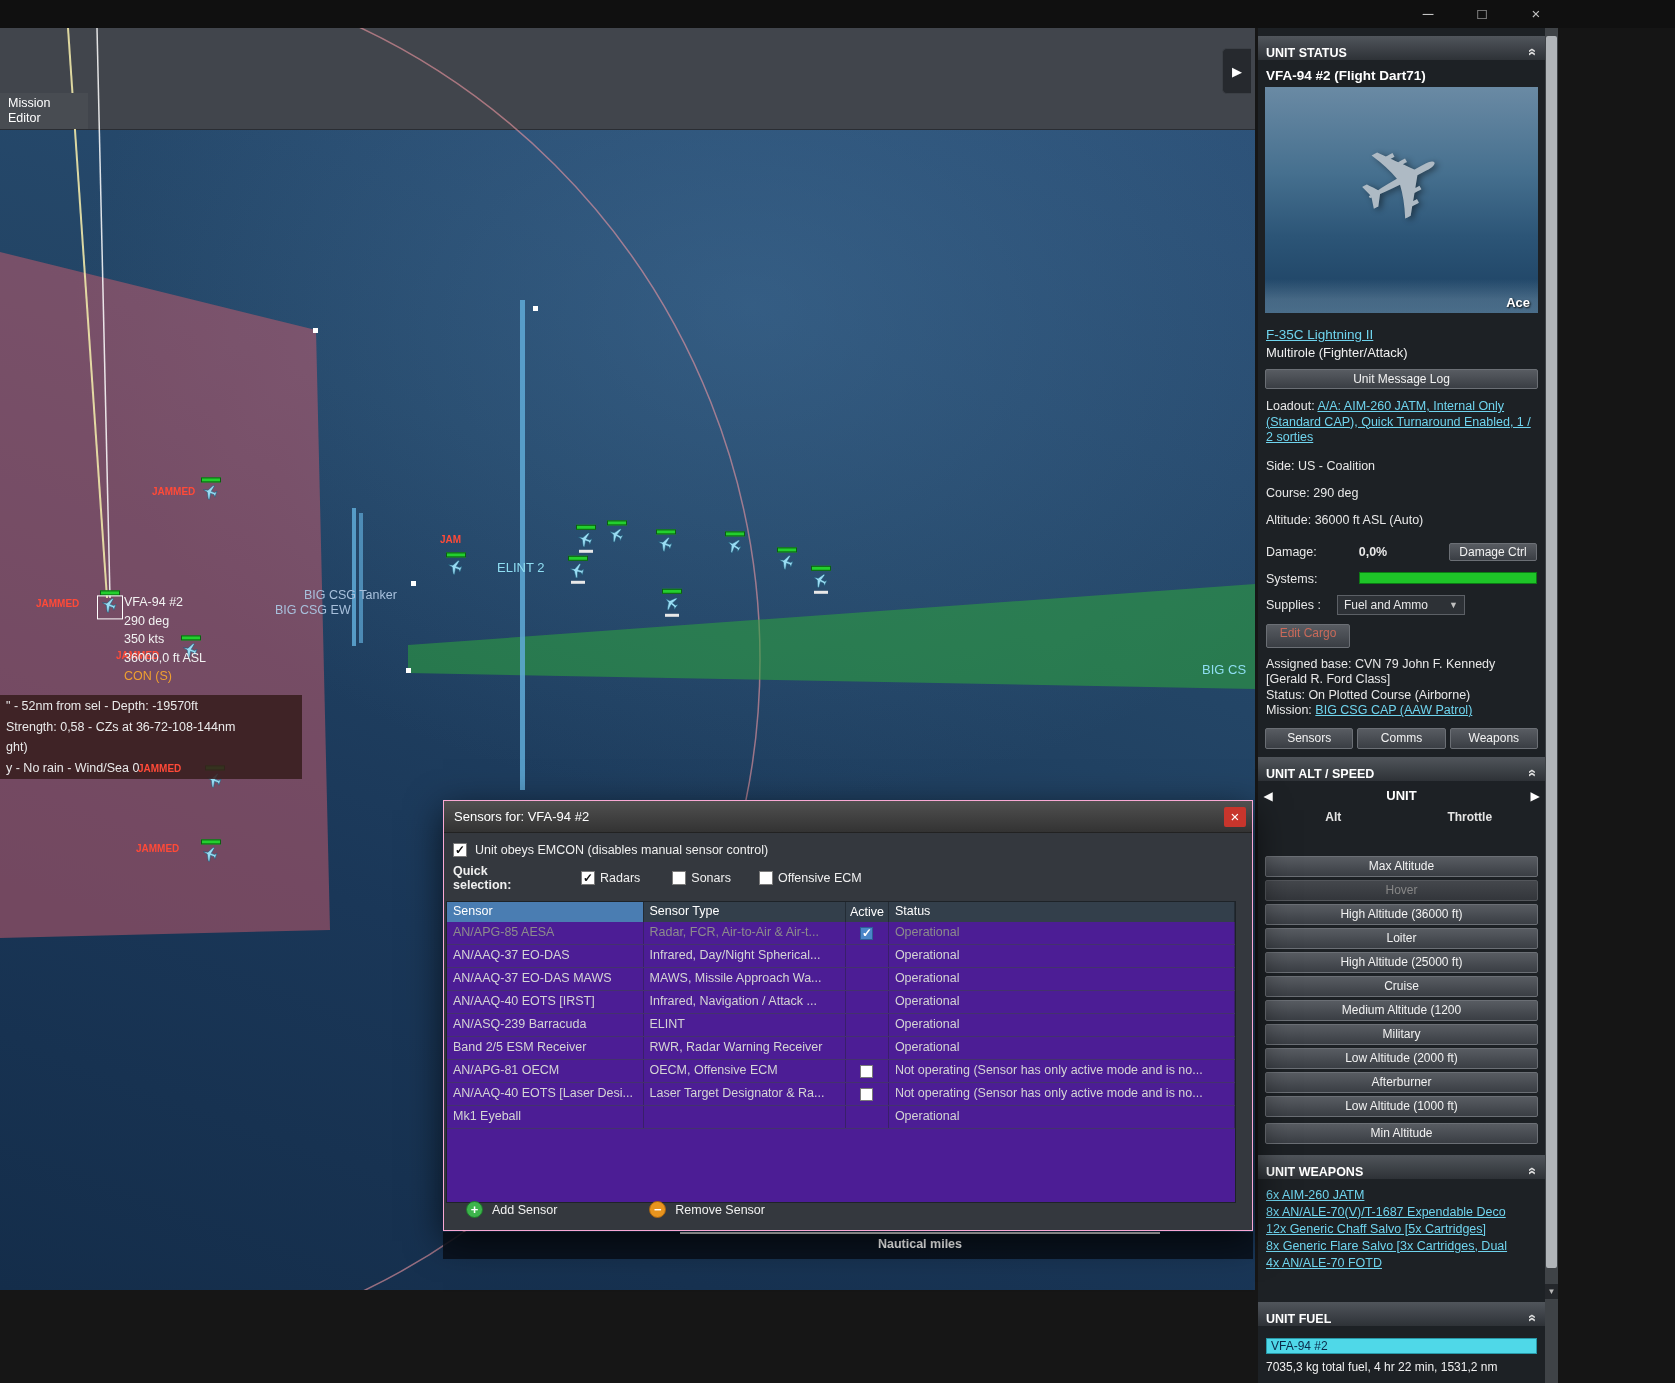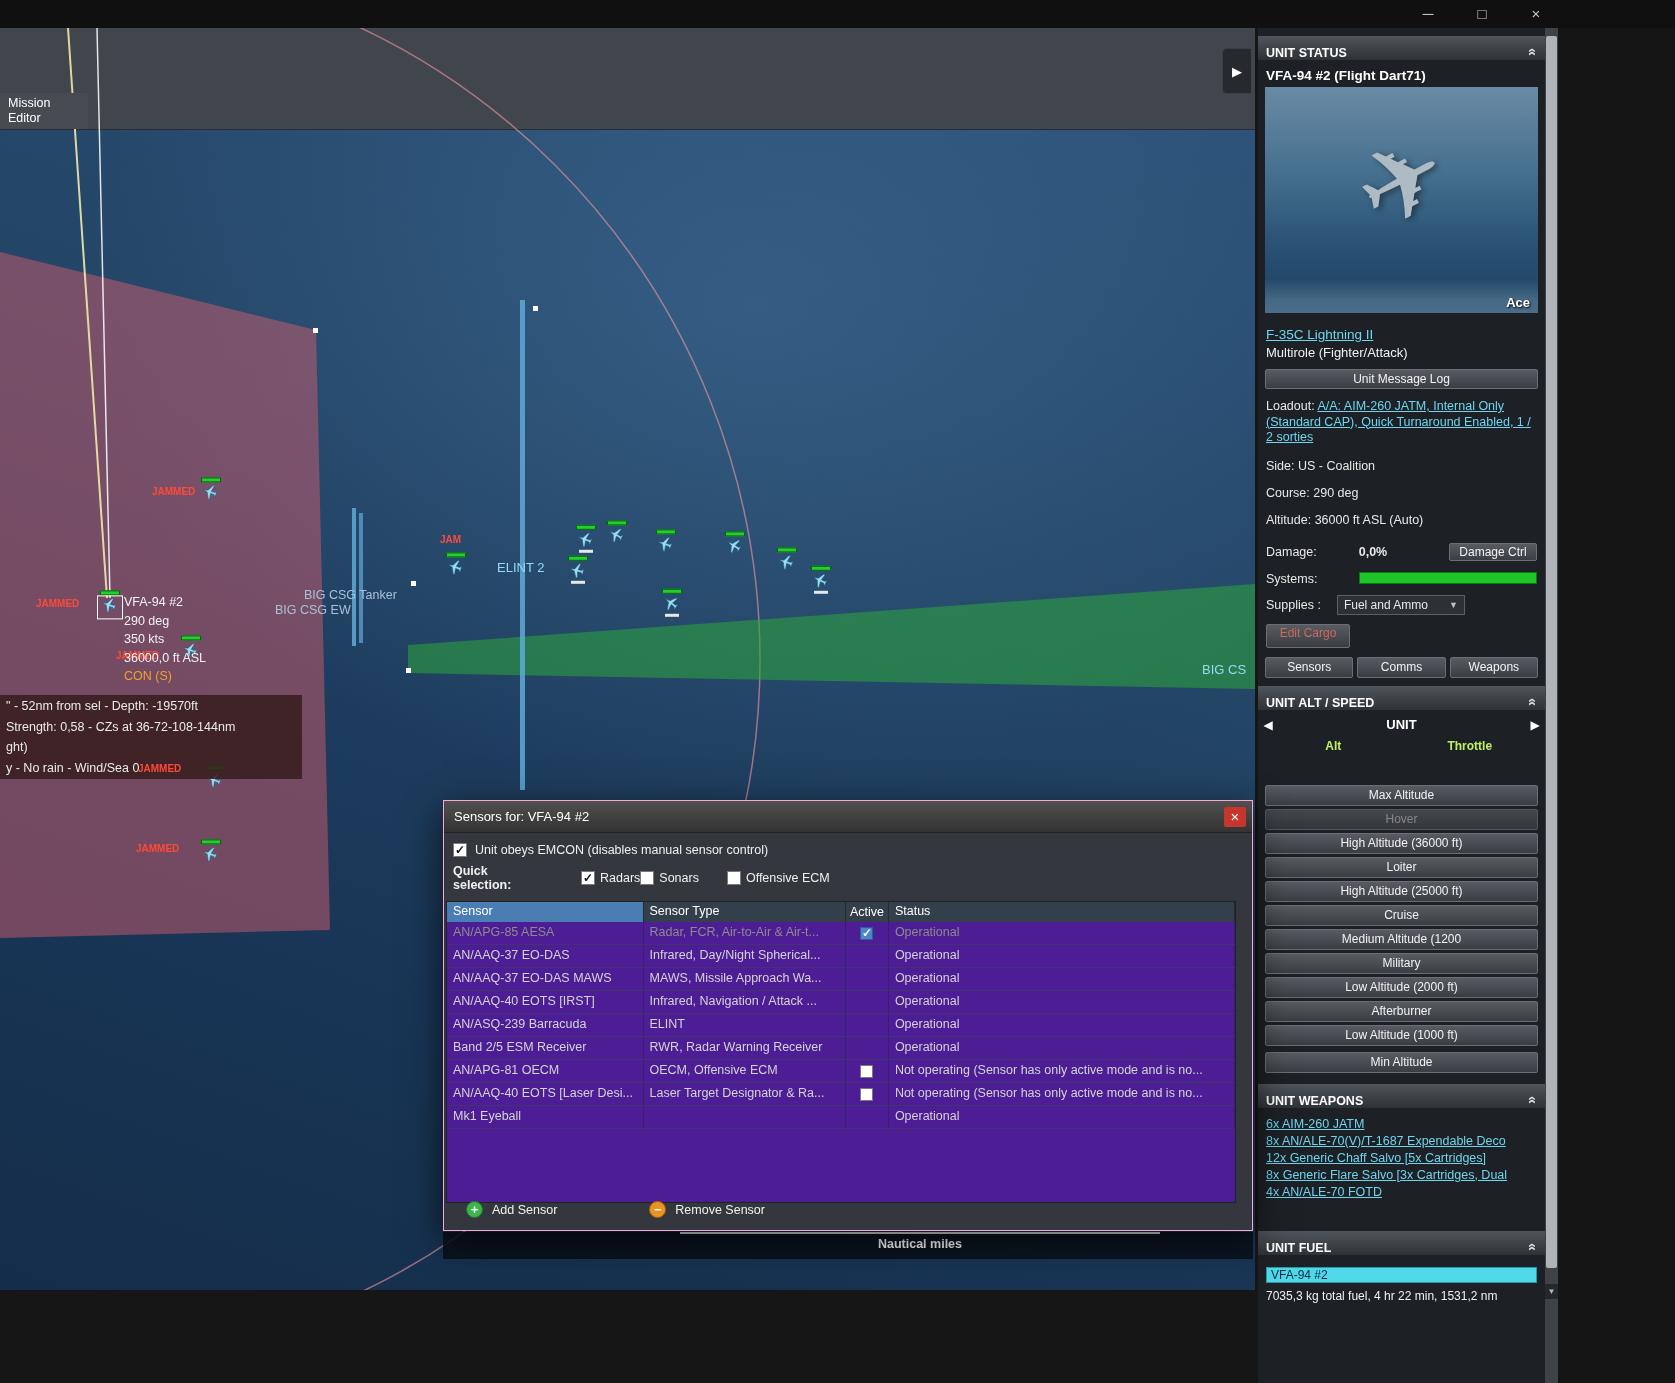--- a/index.html
+++ b/index.html
@@ -57,21 +57,21 @@
   .cb{width:14px;height:14px;background:#fff;border:1px solid #7a7a7a;display:inline-flex;align-items:center;
        justify-content:center;flex:none}
   .cb .mark{display:none;color:#111;font-size:12px;font-weight:bold;line-height:1}
   .cb.checked .mark{display:block}
   .cb.blue{background:#4a86c8;border-color:#2d5d96}
   .cb.blue .mark{color:#fff}
   .emcon-row{display:flex;align-items:center;gap:8px;margin:10px 0 0 9px;color:#f0f0f0}
   .quick-row{display:flex;align-items:center;margin:7px 0 0 9px;color:#f0f0f0}
   .quick-row .qlabel{font-weight:bold;width:96px}
   .qpair{display:flex;align-items:center;gap:5px}
-  .qp1{margin-left:32px}.qp2{}.qp3{margin-left:28px}
+  .qp1{margin-left:32px}.qp2{margin-left:32px}.qp3{margin-left:28px}
 
   .stable{margin:9px 0 0 2px;width:790px;border:1px solid #1e2328;background:#4c1d95}
   .thead{display:flex;height:20px;color:#fff}
   .thead .c{background:#333f4b;border-right:1px solid #232c35;padding:2px 0 0 6px;overflow:hidden;white-space:nowrap}
   .thead .c.sorted{background:#4a7db2}
   .trow{display:flex;height:23px;color:#d4d4d4;border-bottom:1px solid rgba(62,68,76,.55)}
   .trow .c{padding:3px 0 0 6px;overflow:hidden;white-space:nowrap;border-right:1px solid rgba(30,36,42,.4)}
   .trow.dim{color:#8c8c8c}
   .c.sensor{width:197px}.c.stype{width:203px}.c.active{width:43px;display:flex;align-items:center;justify-content:center;padding:0}
   .c.status{width:347px}
@@ -117,21 +117,21 @@
   .dd-caret{font-size:9px;color:#c0c0c0}
   .cargo-btn{margin:9px 8px 0;width:84px;height:24px;line-height:16px;color:#c96a5a}
   .base-block{margin:9px 8px 0;line-height:15.5px}
   .tabs-row{margin:9px 7px 0;display:flex;gap:4px}
   .tabs-row .btn{flex:1;height:21px;line-height:19px}
 
   .unit-nav{margin:5px 2px 0;display:flex;align-items:center;height:20px}
   .nav-arrow{width:16px;text-align:center;color:#fff;font-size:12px;cursor:pointer}
   .unit-nav .unit-word{flex:1;text-align:center;font-weight:bold;color:#fff;font-size:13px}
   .col-hdrs{margin:4px 7px 0;display:flex}
-  .col-hdrs div{flex:1;text-align:center;font-weight:bold;font-size:12px;color:#bef264}
+  .col-hdrs div{flex:1;text-align:center;font-weight:bold;font-size:12px;color:#e5e5e5}
   .asp-grid{margin:32px 7px 0;display:grid;grid-template-columns:1fr;gap:3px 2px}
   .asp-grid .btn{height:21px;line-height:19px}
 
   .weapons-list{margin:8px 8px 0;line-height:17px;white-space:nowrap;overflow:hidden}
   .weapons-list div{overflow:hidden;text-overflow:clip}
 
   .fuel-hdr{margin-top:30px}
   .fuelbar{margin:12px 8px 0;height:16px;background:#4fd8e8;border:1px solid #2898a8;color:#0a2a4a;
        font-size:12px;line-height:14px;padding-left:4px}
   .fuel-detail{margin:6px 8px 0;font-size:12px;color:#f0f0f0;white-space:nowrap;overflow:hidden}
@@ -462,20 +462,28 @@
   <div class="supplies-row">
     <span>Supplies :</span>
     <span class="dropdown">
       <span>Fuel and Ammo</span>
       <span class="dd-caret">▼</span>
     </span>
   </div>
 
   <div class="btn cargo-btn">Edit Cargo</div>
 
+  <div class="base-block">
+    <div>Assigned base: CVN 79 John F. Kennedy</div>
+    <div>[Gerald R. Ford Class]</div>
+    <div>Status: On Plotted Course (Airborne)</div>
+    <div>
+      <span>Mission: </span><span class="link">BIG CSG CAP (AAW Patrol)</span>
+    </div>
+  </div>
 
   <div class="tabs-row">
     <span class="btn">Sensors</span>
     <span class="btn">Comms</span>
     <span class="btn">Weapons</span>
   </div>
 
   <div class="sec-hdr">
     <span>UNIT ALT / SPEED</span>
     <span class="collapse-icon">«</span>

